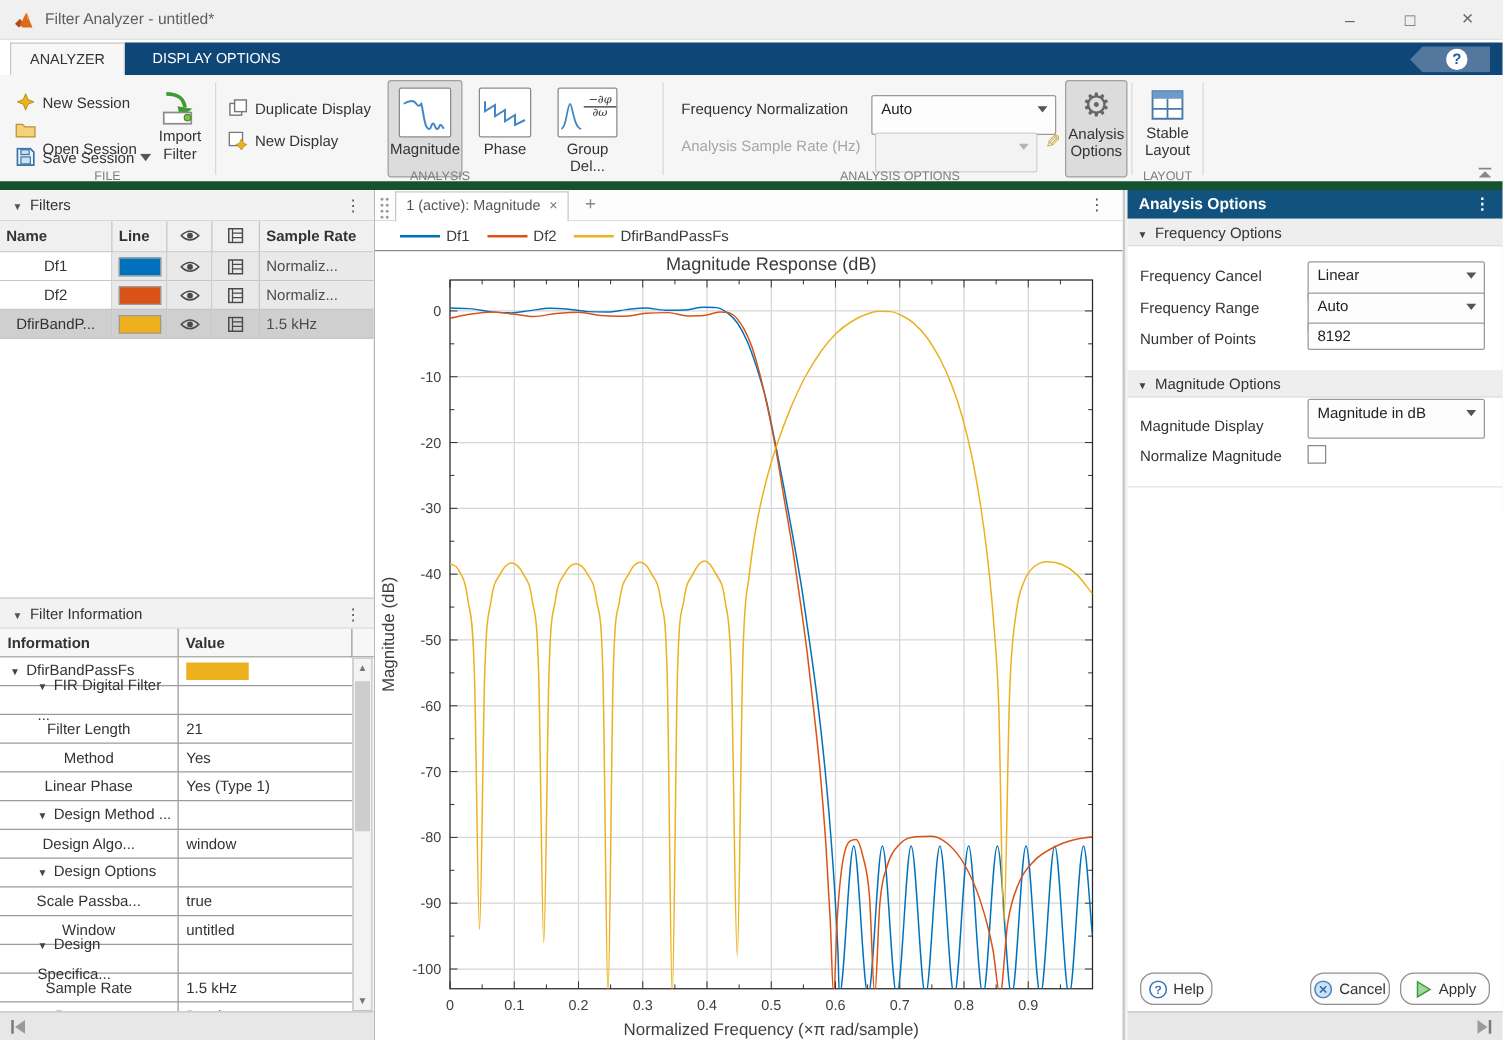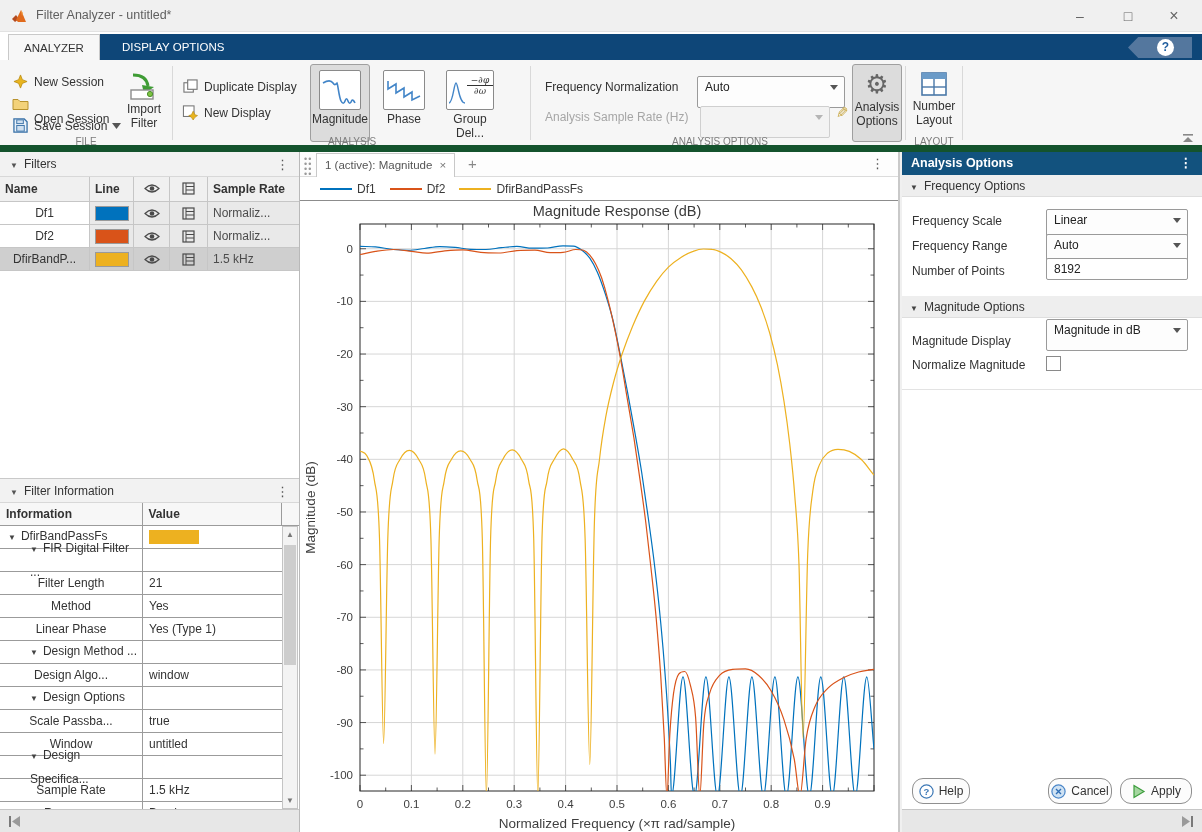--- a/index.html
+++ b/index.html
@@ -220,21 +220,21 @@
   <div class="seclabel" style="left:536px;width:368px">ANALYSIS OPTIONS</div>
   <div class="rdivider" style="left:905px"></div>
 
   <div class="bigbtn" style="left:908px;top:4px;width:52px;height:78px">
     <svg width="26" height="24" viewBox="0 0 26 24" style="margin-top:7px">
       <rect x="1" y="1" width="24" height="22" fill="#fff" stroke="#4a78a8" stroke-width="1.6"></rect>
       <rect x="1" y="1" width="24" height="6" fill="#6b9bc8"></rect>
       <line x1="13" y1="7" x2="13" y2="23" stroke="#4a78a8" stroke-width="1.4"></line>
       <line x1="1" y1="15" x2="25" y2="15" stroke="#4a78a8" stroke-width="1.4"></line>
     </svg>
-    <div class="blabel">Number</div>
+    <div class="blabel">Stable</div>
     <div class="blabel">Layout</div>
   </div>
   <div class="seclabel" style="left:906px;width:56px">LAYOUT</div>
   <div class="rdivider" style="left:962px"></div>
 
   <svg class="collapse-ribbon" width="12" height="9" viewBox="0 0 12 9">
     <rect x="1" y="0" width="10" height="1.6" fill="#888"></rect>
     <polygon points="6,3 11,8 1,8" fill="#888"></polygon>
   </svg>
 </div>
@@ -600,21 +600,21 @@
 </div>
 
 <div id="right-panel">
   <div id="ao-header">
     <span>Analysis Options</span>
     <span class="menu-dots">⋮</span>
   </div>
   <div class="section-header" style="top:23px">
     <span class="caret">▼</span><span>Frequency Options</span>
   </div>
-  <div class="optlabel" style="top:58px">Frequency Scale</div>
+  <div class="optlabel" style="top:58px">Frequency Cancel</div>
   <div class="combo optcombo" style="top:57px">
     <span>Linear</span>
     <span class="arrow"></span>
   </div>
   <div class="optlabel" style="top:83px">Frequency Range</div>
   <div class="combo optcombo" style="top:82px">
     <span>Auto</span>
     <span class="arrow"></span>
   </div>
   <div class="optlabel" style="top:108px">Number of Points</div>

